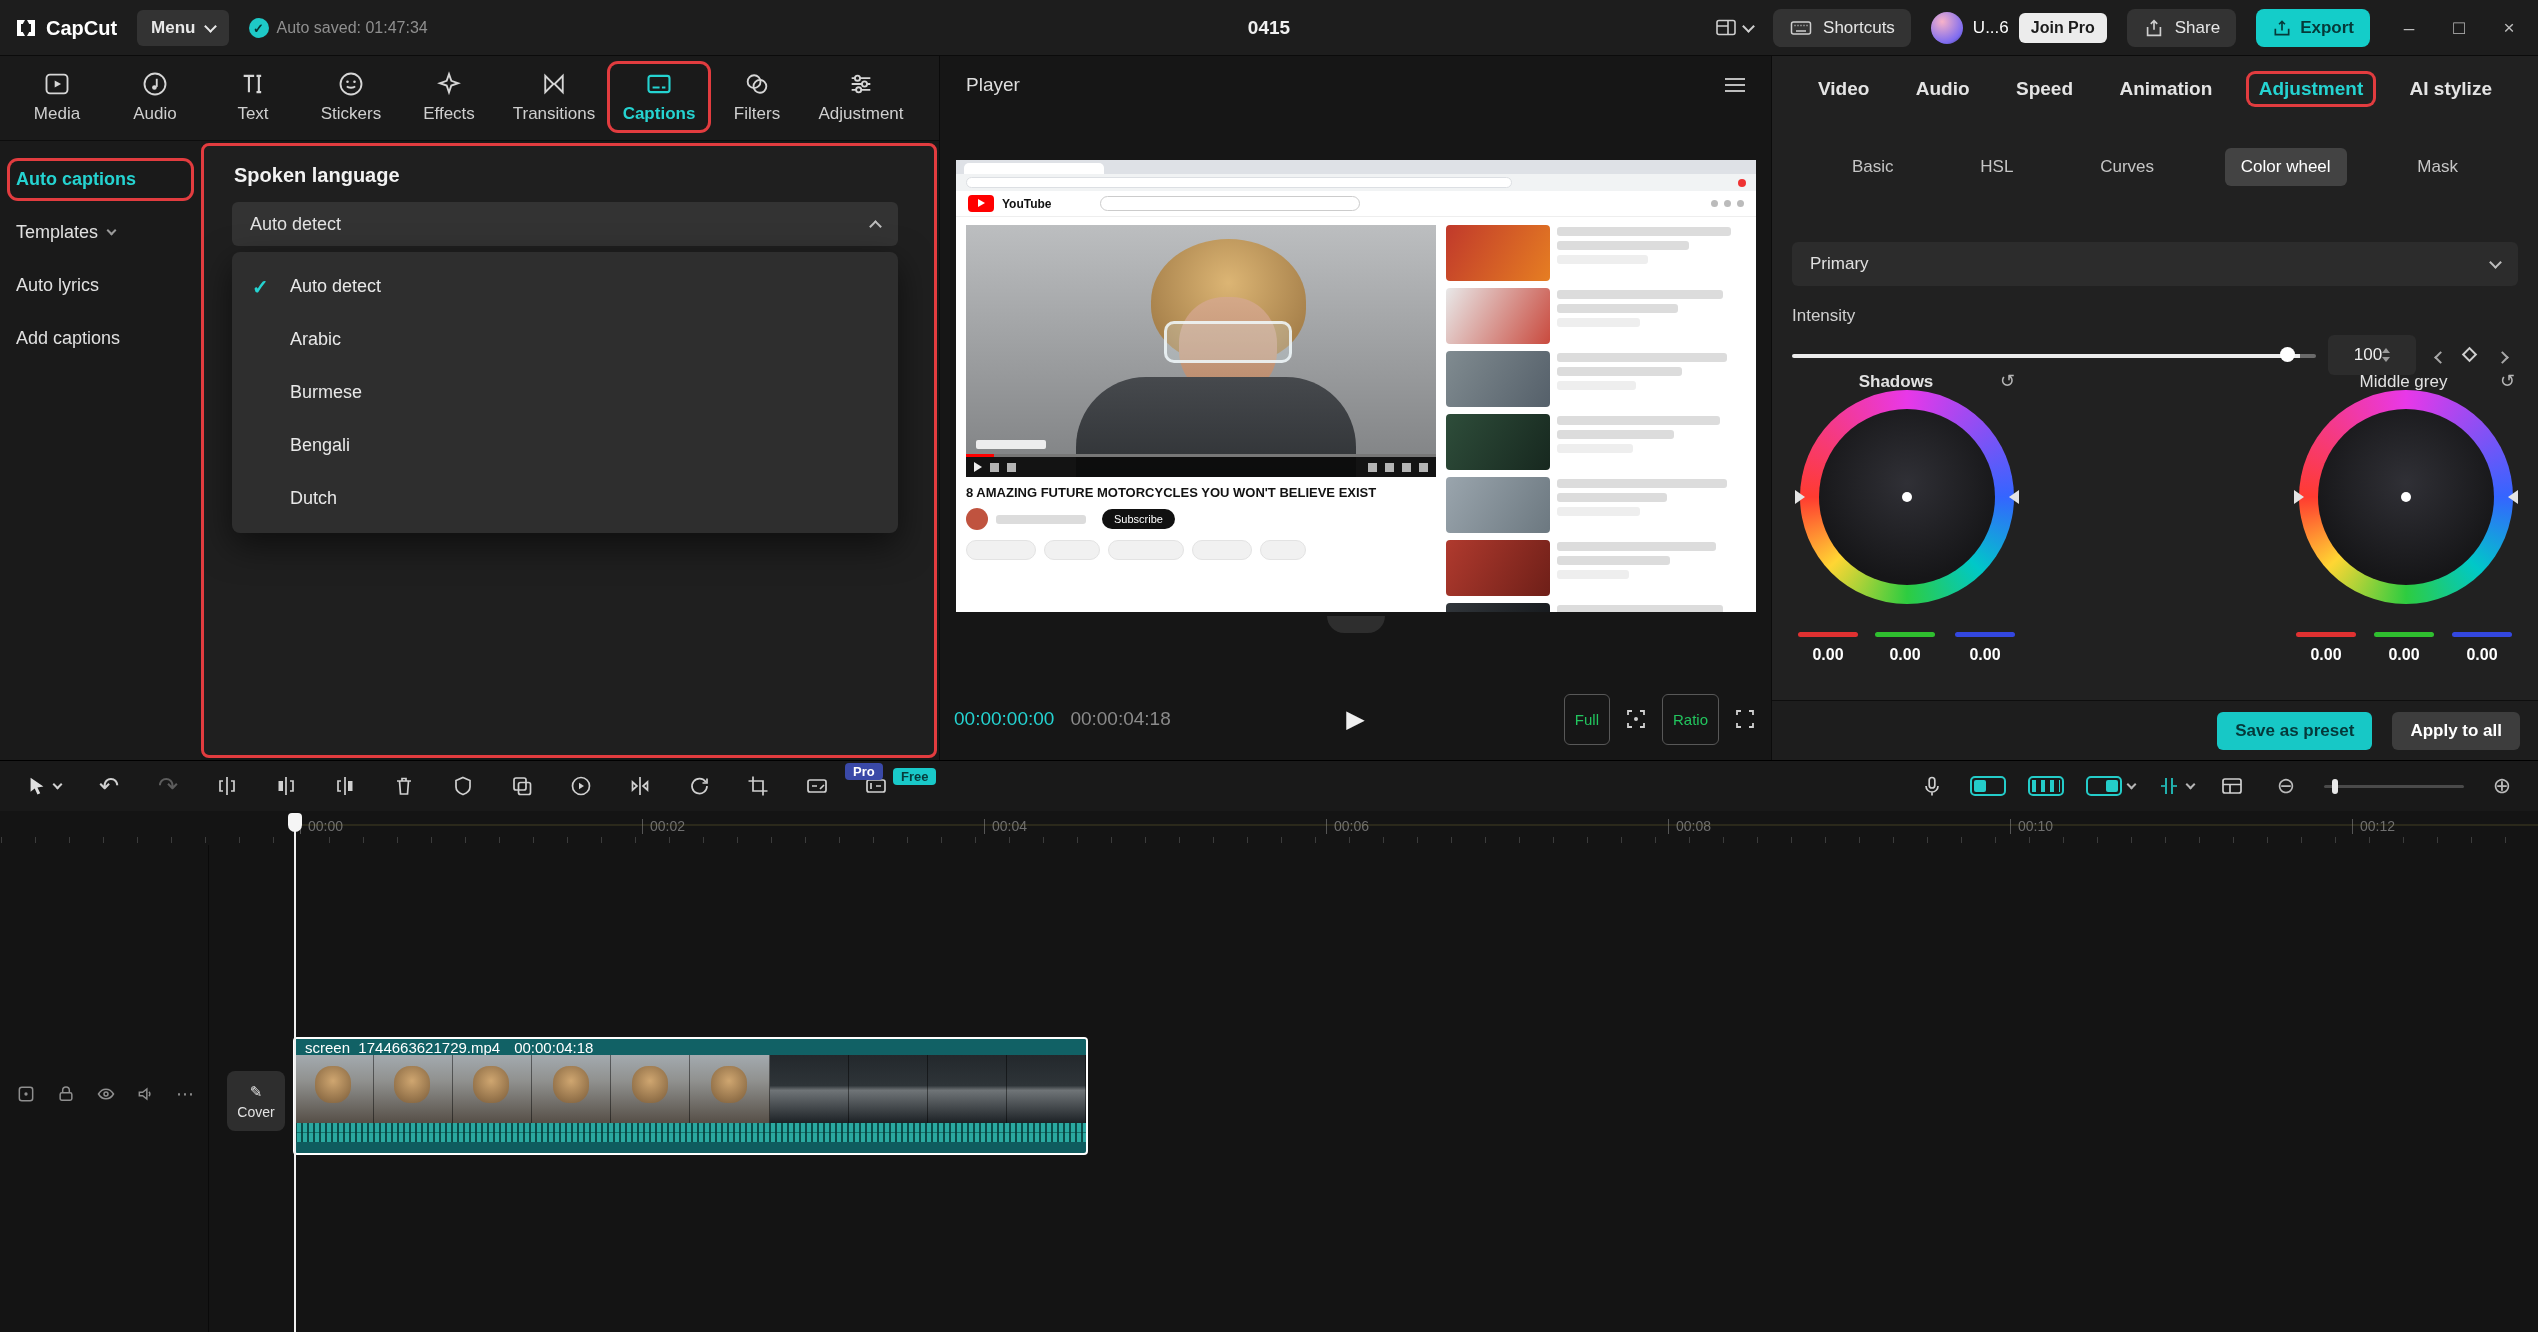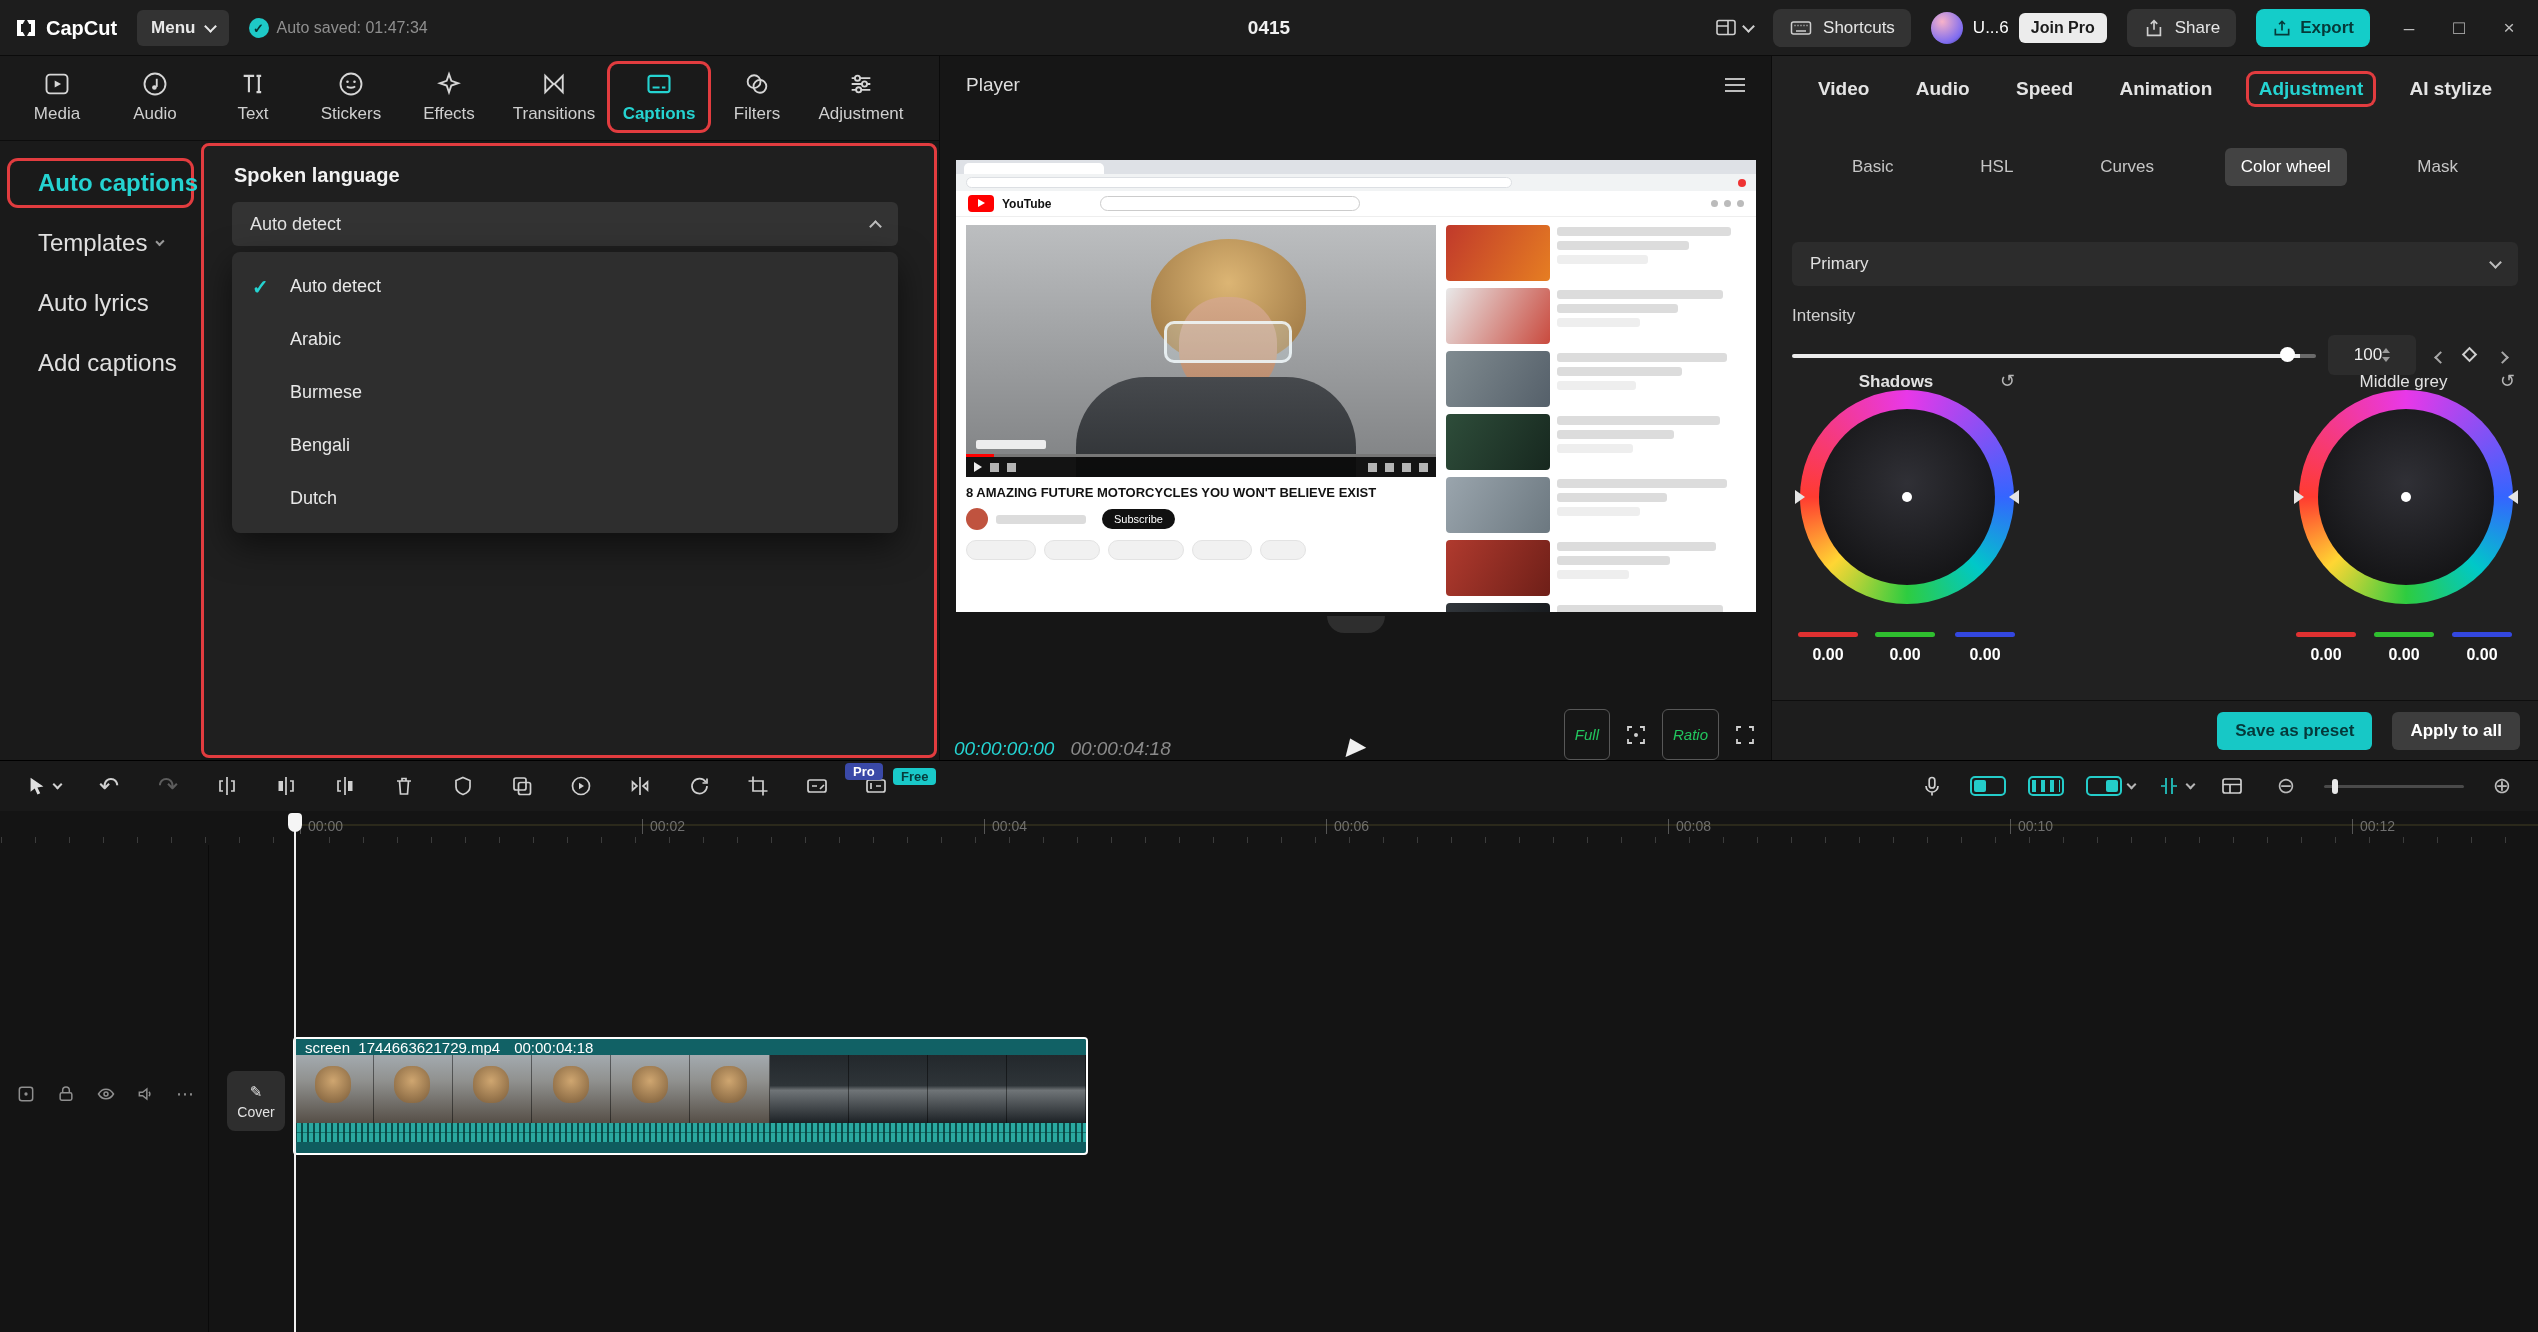--- a/index.html
+++ b/index.html
@@ -37,21 +37,21 @@
   .workspace { position:absolute; left:0; top:56px; width:2538px; height:704px; display:flex; }
   .left-sec { width:939px; display:flex; flex-direction:column; background:#1a1a1a; }
   .tools { height:84px; display:flex; align-items:flex-start; padding:8px 8px 0 8px; }
   .tool { width:98px; display:flex; flex-direction:column; align-items:center; gap:6px; padding:6px 0; border-radius:8px; color:#d6d6d6; }
   .tool .lbl { font-size:17px; color:#cfcfcf; white-space:nowrap; }
   .tool.active { color:#25d3d1; }
   .tool.active .lbl { color:#25d3d1; font-weight:bold; }
   .redbox { box-shadow:0 0 0 3px #e23c3f; border-radius:8px; }
   .left-body { flex:1; display:flex; background:#181818; border-top:1px solid #0d0d0d; }
   .side { width:201px; padding:20px 10px; display:flex; flex-direction:column; gap:16px; background:#1a1a1a; }
-  .side-item { font-size:24px; color:#e0e0e0; padding:8px 28px; display:flex; align-items:center; gap:10px; border-radius:8px; white-space:nowrap; }
+  .side-item { font-size:18px; color:#e0e0e0; padding:8px 6px; display:flex; align-items:center; gap:10px; border-radius:8px; white-space:nowrap; }
   .side-item.active { color:#25d3d1; font-weight:bold; box-shadow:0 0 0 3px #e23c3f; }
   .side-item .cv { width:7px; height:7px; color:#9a9a9a; }
 
   
   .cap-panel { flex:1; margin:2px 2px 2px 0; border:3px solid #e23c3f; border-radius:8px; background:#1f1f1f; position:relative; overflow:hidden; }
   .cap-title { position:absolute; left:30px; top:18px; font-size:20px; font-weight:bold; color:#f2f2f2; }
   .cap-field { position:absolute; left:28px; top:56px; width:666px; height:44px; background:#333; border-radius:6px; display:flex; align-items:center; padding:0 18px; font-size:18px; color:#e2e2e2; }
   .cap-field .cv { margin-left:auto; color:#bdbdbd; }
   .cap-list { position:absolute; left:28px; top:106px; width:666px; background:#2e2e2e; border-radius:8px; box-shadow:0 12px 34px rgba(0,0,0,.55); padding:8px 0; }
   .cap-opt { height:53px; display:flex; align-items:center; padding:0 20px; font-size:18px; color:#e8e8e8; gap:14px; }
@@ -97,21 +97,21 @@
   .ch-av { width:22px; height:22px; border-radius:50%; background:#c0533f; }
   .tx { background:#dcdcdc; border-radius:3px; height:9px; }
   .sub-pill { margin-left:8px; background:#111; color:#fff; font-size:11px; padding:4px 12px; border-radius:13px; }
   .vf-actions { display:flex; gap:8px; margin-top:10px; }
   .act { height:20px; border-radius:10px; background:#f1f1f1; border:1px solid #e3e3e3; }
   .vf-right { flex:1; display:flex; flex-direction:column; gap:7px; overflow:hidden; }
   .th-row { display:flex; gap:7px; }
   .th { width:104px; height:56px; border-radius:4px; flex:none; }
   .th-txt { flex:1; padding-top:2px; display:flex; flex-direction:column; gap:5px; }
   .drawer { position:absolute; left:50%; top:560px; transform:translateX(-50%); width:58px; height:17px; background:#2e2e2e; border-radius:0 0 30px 30px; }
-  .player-ctrl { position:absolute; left:0; right:0; bottom:0; height:58px; display:flex; align-items:flex-end; padding:0 14px;font-style:italic; }
+  .player-ctrl { position:absolute; left:0; right:0; bottom:12px; height:58px; display:flex; align-items:center; padding:0 14px; }
   .tc-cur { color:#25d3d1; font-size:19px; }
   .tc-dur { color:#8a8a8a; font-size:19px; margin-left:16px; }
   .play-btn { position:absolute; left:50%; transform:translateX(-50%); color:#f0f0f0; font-size:24px; }
   .pc-right { margin-left:auto; display:flex; align-items:center; gap:14px; }
   .pill-sm { border:1px solid #585858; border-radius:6px; padding:16px 10px; font-size:15px; color:#22c55e; }
   .icon-sm { color:#d0d0d0; }
 
   
   .rpanel { flex:1; background:#212121; position:relative; overflow:hidden; }
   .rtabs { position:absolute; top:22px; left:0; right:0; display:flex; justify-content:space-between; padding:0 46px; }

